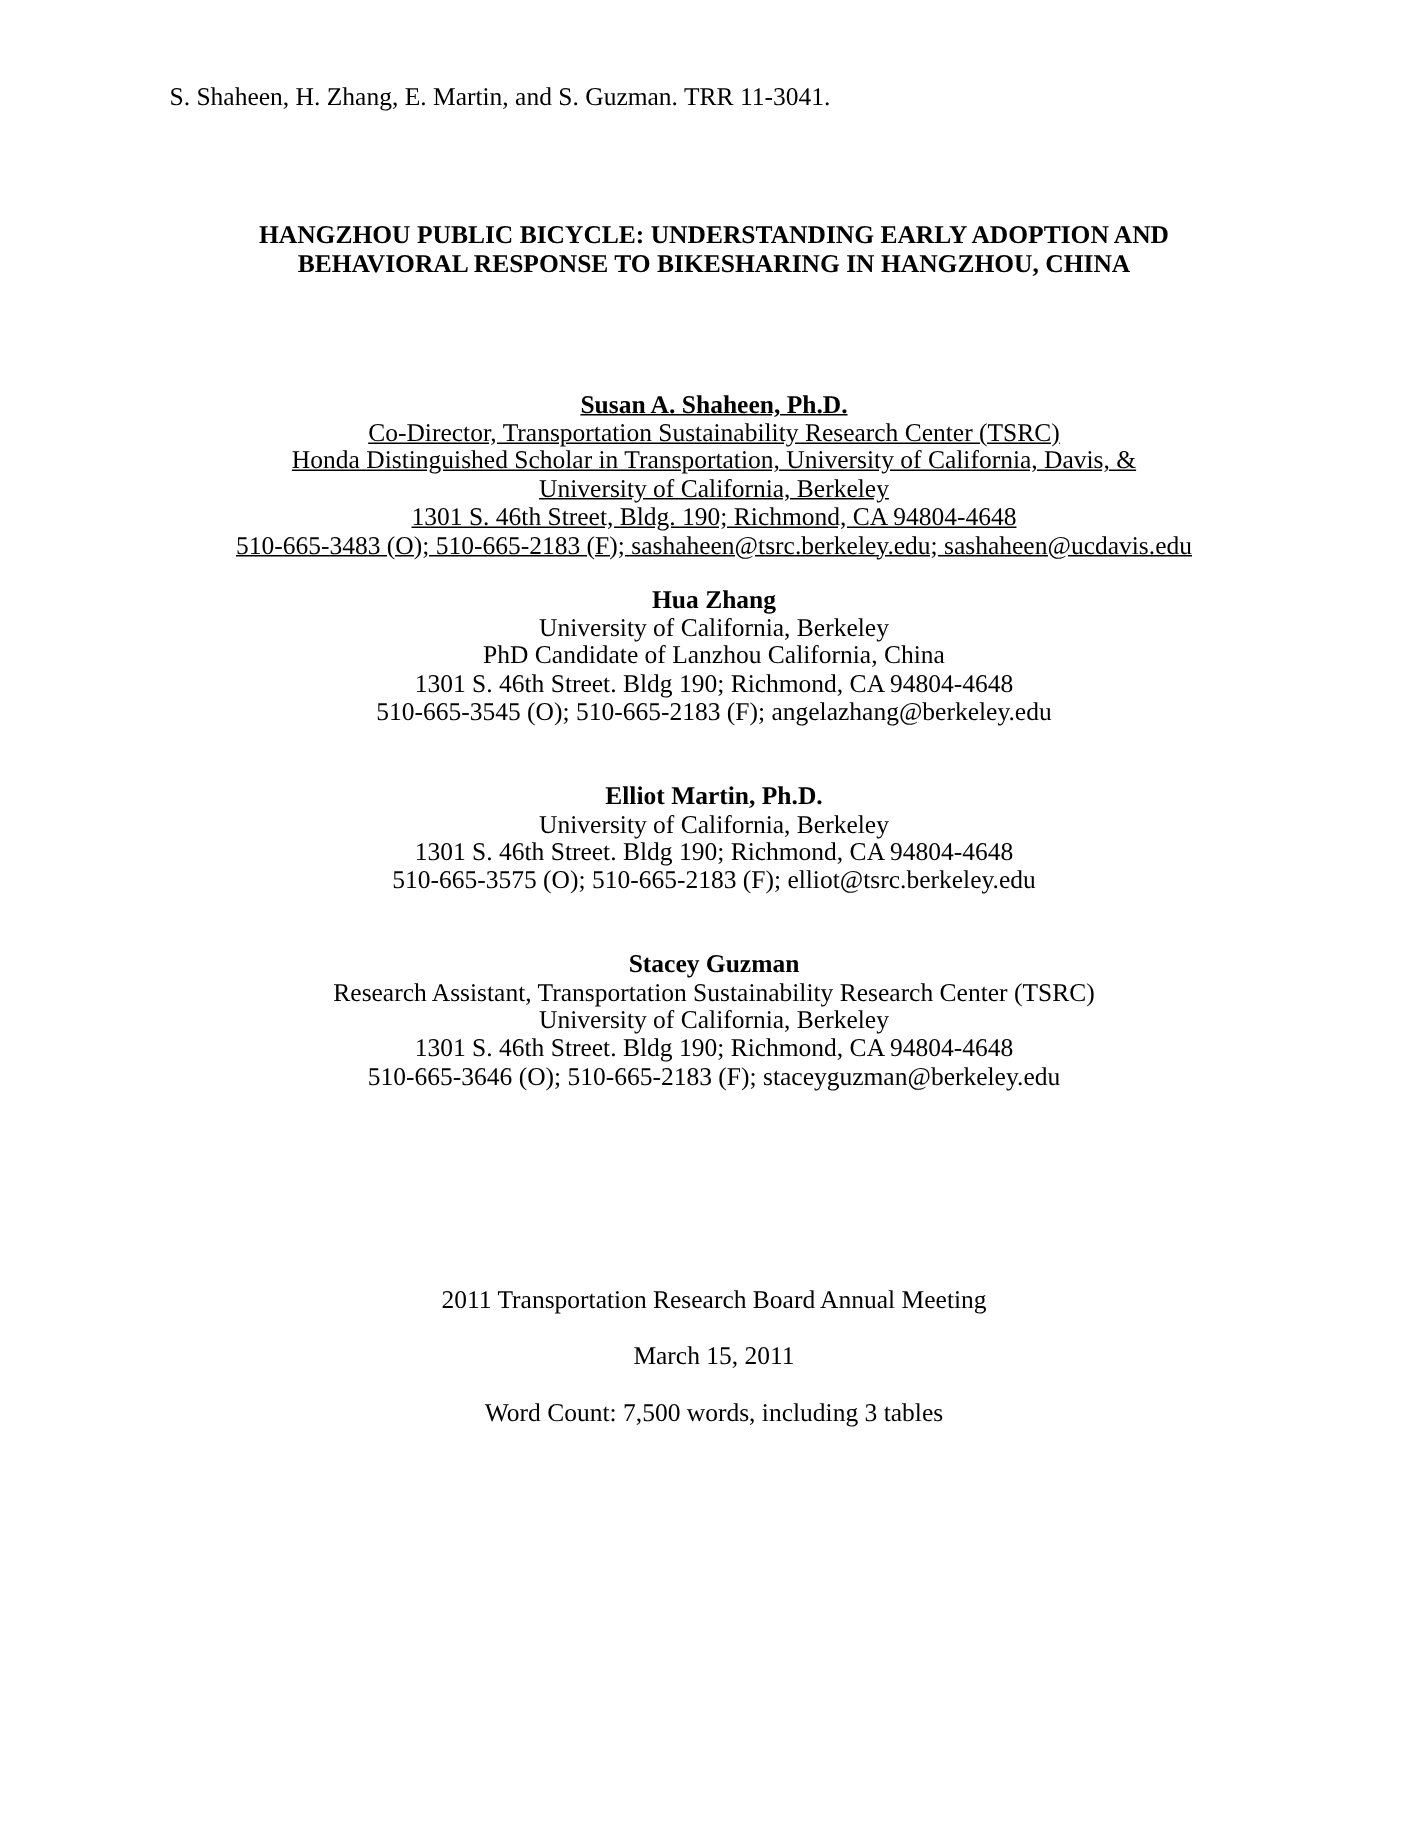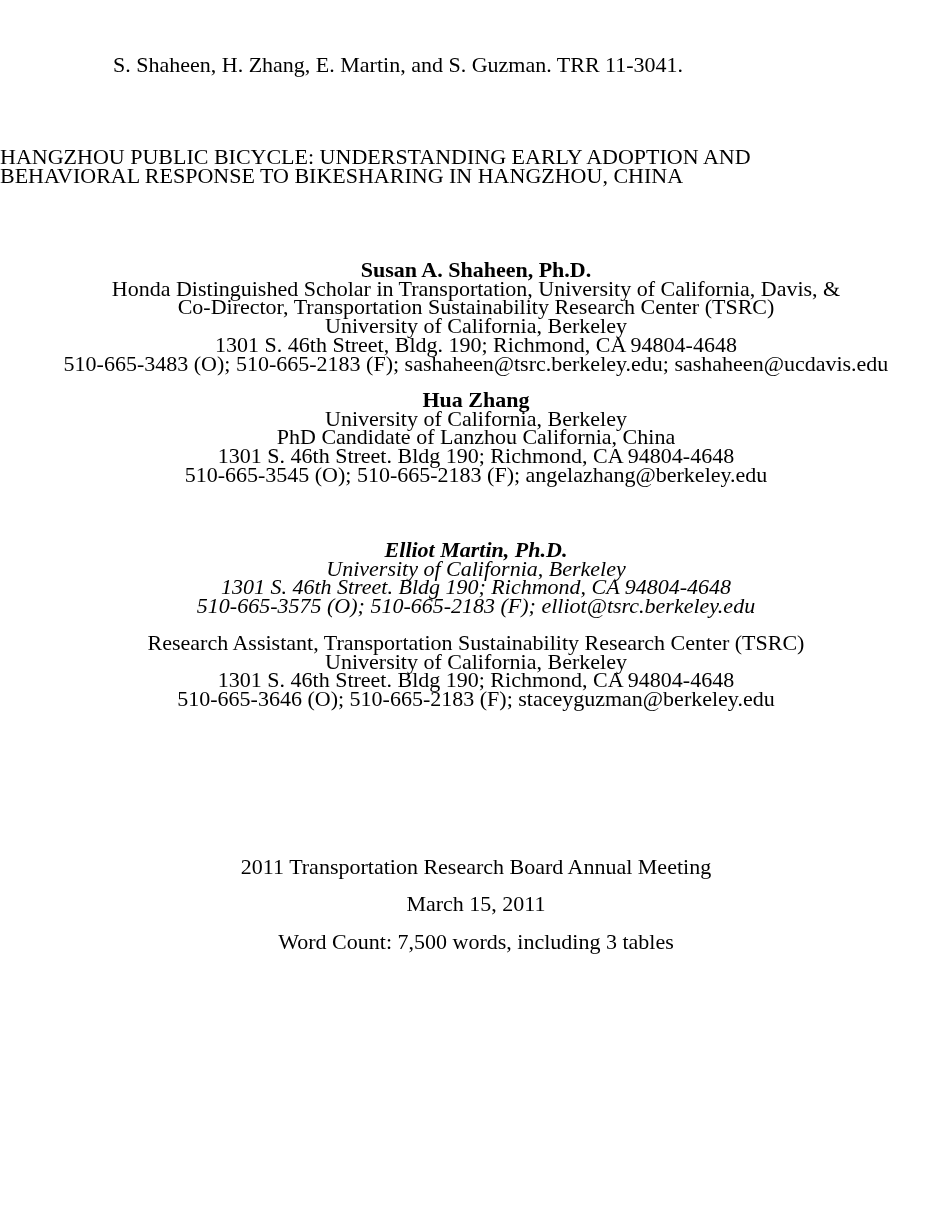--- a/index.html
+++ b/index.html
@@ -3,36 +3,37 @@
 <meta charset="utf-8">
 <style>
   html, body { margin: 0; padding: 0; background: #ffffff; }
   .page {
     position: relative;
     width: 952px;
     height: 1232px;
     background: #ffffff;
     color: #000000;
     font-family: "Liberation Serif", "DejaVu Serif", serif;
-    font-size: 22px;
+    font-size: 17px;
     line-height: 18.7px;
     overflow: hidden;
   }
   .running-head {
     position: absolute;
     left: 113px;
     top: 56px;
     white-space: nowrap;
   }
   .paper-title {
     position: absolute;
     left: 0;
     top: 148px;
     width: 100%;
-    font-weight: normal;
+    text-align: center;
+    font-weight: bold;
   }
   .author-block {
     position: absolute;
     left: 0;
     width: 100%;
     text-align: center;
   }
   .author-name { font-weight: bold; }
   .author-block div { white-space: nowrap; }
   .footer-block {
@@ -49,45 +50,46 @@
 
 <div class="page">
 
   <div class="running-head">S. Shaheen, H. Zhang, E. Martin, and S. Guzman. TRR 11-3041.</div>
 
   <div class="paper-title">
     <div>HANGZHOU PUBLIC BICYCLE: UNDERSTANDING EARLY ADOPTION AND</div>
     <div>BEHAVIORAL RESPONSE TO BIKESHARING IN HANGZHOU, CHINA</div>
   </div>
 
-  <div class="author-block" style="top: 261px;">
+  <div class="author-block" style="top: 261px; text-decoration: underline;">
     <div class="author-name">Susan A. Shaheen, Ph.D.</div>
+    <div>Co-Director, Transportation Sustainability Research Center (TSRC)</div>
     <div>Honda Distinguished Scholar in Transportation, University of California, Davis, &amp;</div>
-    <div>Co-Director, Transportation Sustainability Research Center (TSRC)</div>
     <div>University of California, Berkeley</div>
     <div>1301 S. 46th Street, Bldg. 190; Richmond, CA 94804-4648</div>
     <div>510-665-3483 (O); 510-665-2183 (F); sashaheen@tsrc.berkeley.edu; sashaheen@ucdavis.edu</div>
   </div>
 
   <div class="author-block" style="top: 391px;">
     <div class="author-name">Hua Zhang</div>
     <div>University of California, Berkeley</div>
     <div>PhD Candidate of Lanzhou California, China</div>
     <div>1301 S. 46th Street. Bldg 190; Richmond, CA 94804-4648</div>
     <div>510-665-3545 (O); 510-665-2183 (F); angelazhang@berkeley.edu</div>
   </div>
 
-  <div class="author-block" style="top: 541px; font-style: italic;">
+  <div class="author-block" style="top: 522px;">
     <div class="author-name">Elliot Martin, Ph.D.</div>
     <div>University of California, Berkeley</div>
     <div>1301 S. 46th Street. Bldg 190; Richmond, CA 94804-4648</div>
     <div>510-665-3575 (O); 510-665-2183 (F); elliot@tsrc.berkeley.edu</div>
   </div>
 
   <div class="author-block" style="top: 634px;">
+    <div class="author-name">Stacey Guzman</div>
     <div>Research Assistant, Transportation Sustainability Research Center (TSRC)</div>
     <div>University of California, Berkeley</div>
     <div>1301 S. 46th Street. Bldg 190; Richmond, CA 94804-4648</div>
     <div>510-665-3646 (O); 510-665-2183 (F); staceyguzman@berkeley.edu</div>
   </div>
 
   <div class="footer-block" style="top: 858px;">
     <div class="footer-line">2011 Transportation Research Board Annual Meeting</div>
     <div class="footer-line">March 15, 2011</div>
     <div class="footer-line">Word Count: 7,500 words, including 3 tables</div>

